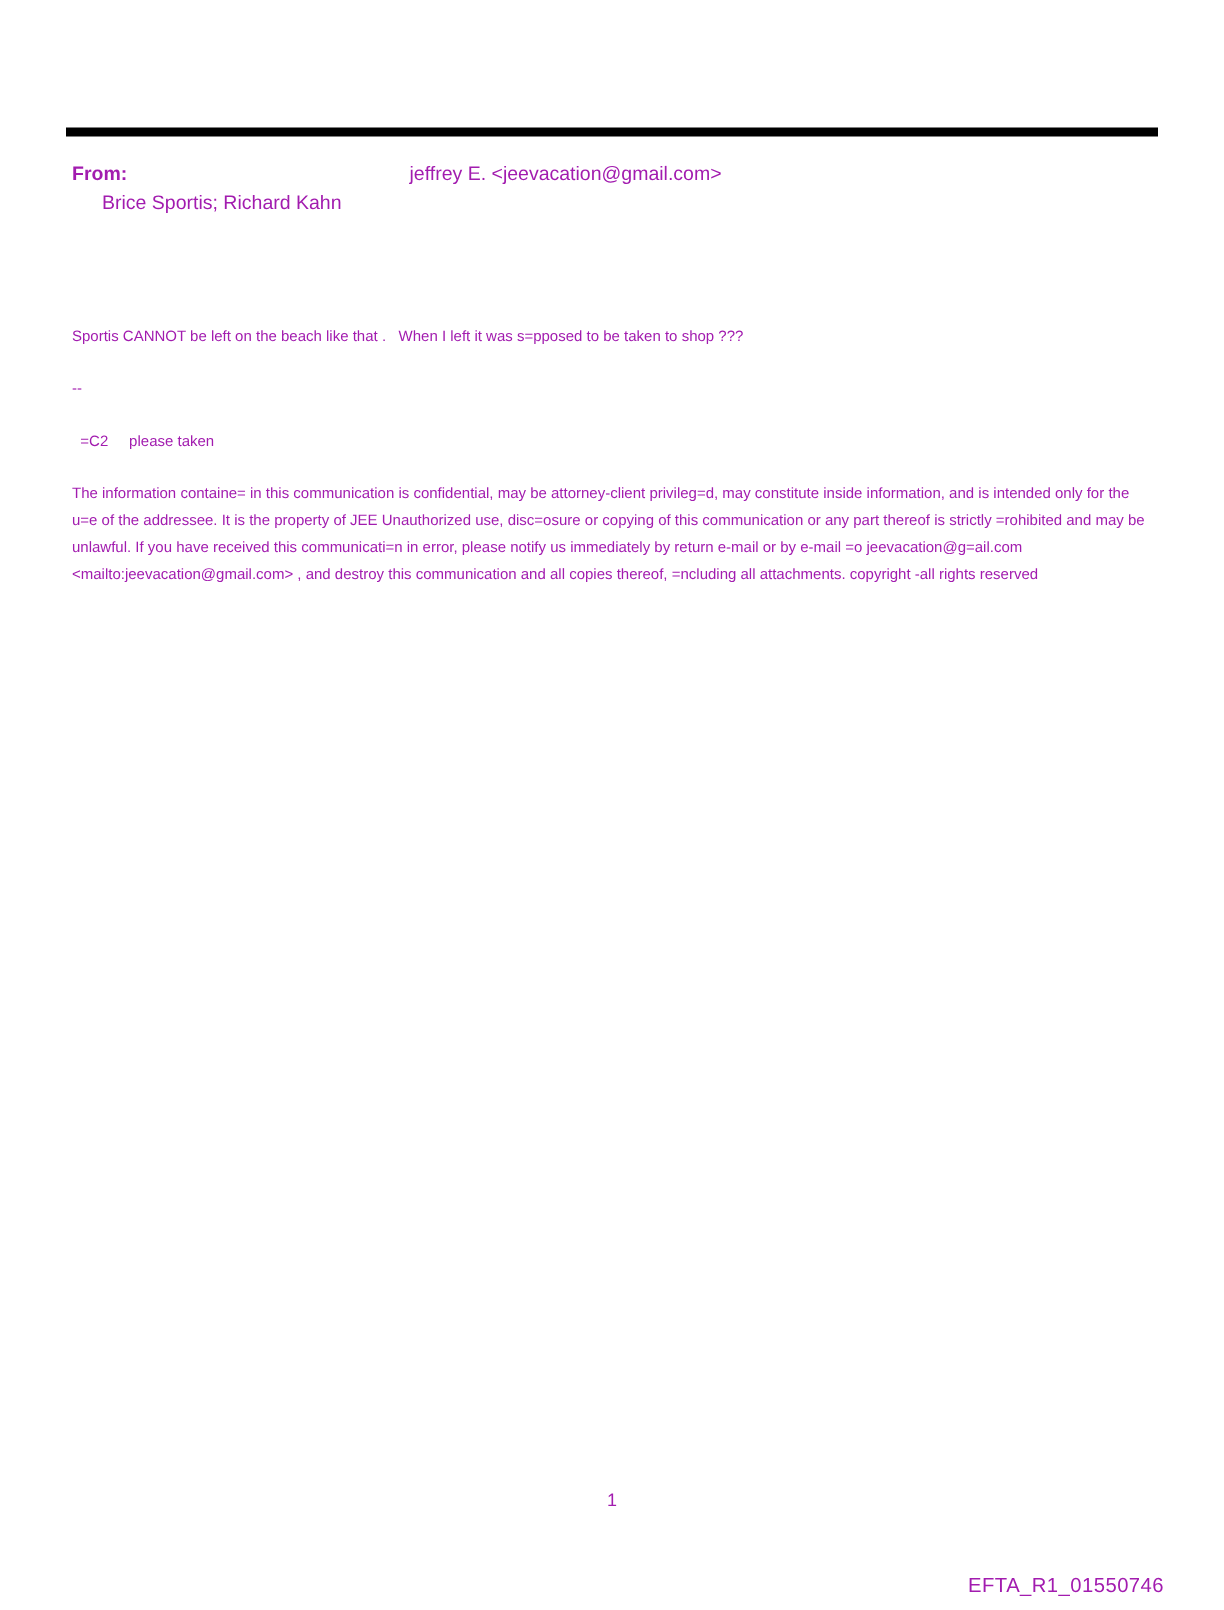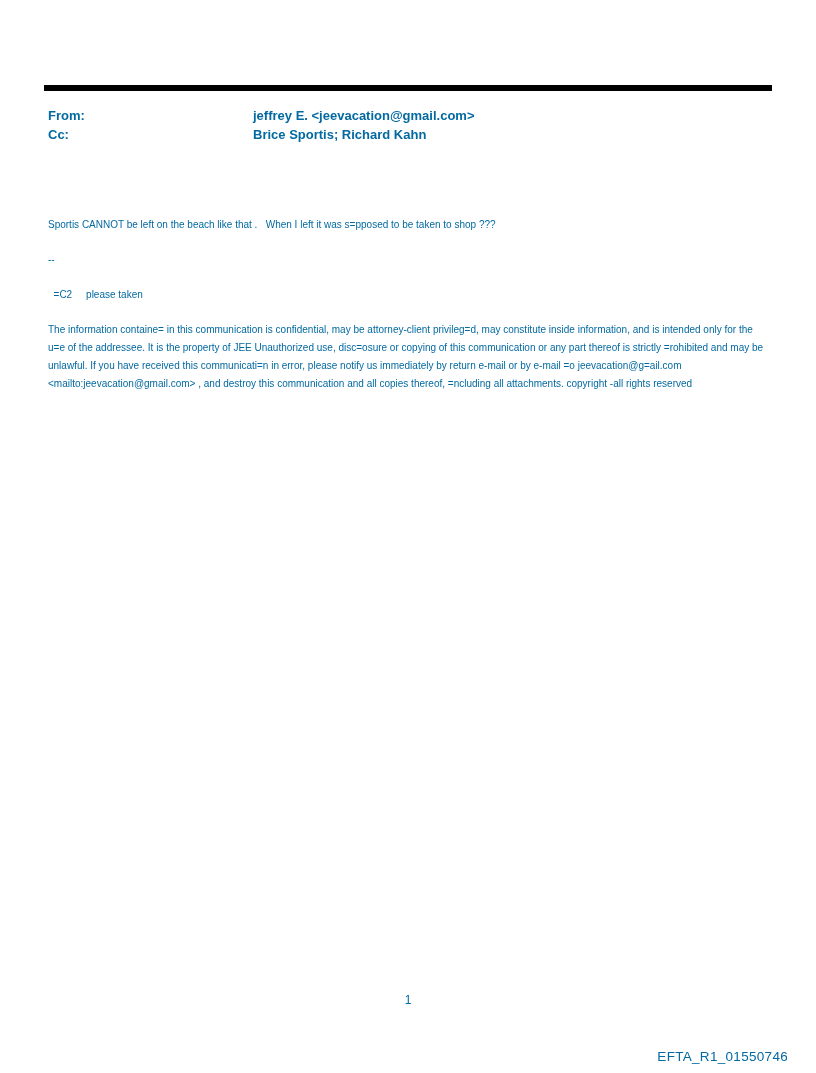--- a/index.html
+++ b/index.html
@@ -5,21 +5,21 @@
   html, body {
     margin: 0;
     padding: 0;
     background: #ffffff;
   }
   .page {
     position: relative;
     width: 816px;
     height: 1073px;
     background: #ffffff;
-    color: #0369a1;
+    color: #a21caf;
     font-family: "Liberation Sans", "DejaVu Sans", sans-serif;
     overflow: hidden;
   }
   .top-rule {
     position: absolute;
     left: 44px;
     top: 85px;
     width: 728px;
     height: 6px;
     background: #000000;
@@ -35,21 +35,22 @@
     display: flex;
     line-height: 18.7px;
   }
   .header-label {
     width: 205px;
     flex: 0 0 205px;
     font-weight: bold;
   }
   .header-value {
     flex: 1 1 auto;
-    font-weight: bold;
+    font-weight: normal;
+    margin-left: 20px;
   }
   .email-body {
     position: absolute;
     left: 48px;
     top: 216px;
     width: 718px;
     font-size: 10px;
     line-height: 18px;
   }
   .email-body p {
@@ -61,21 +62,21 @@
     position: absolute;
     left: 0;
     top: 993px;
     width: 100%;
     text-align: center;
     font-size: 12px;
     line-height: 14px;
   }
   .bates-number {
     position: absolute;
-    right: 28px;
+    right: 40px;
     top: 1049px;
     font-size: 13.5px;
     line-height: 16px;
     letter-spacing: 0.3px;
   }
 </style>
 </head>
 <body>
 
 <div class="page">
@@ -85,21 +86,20 @@
   <div class="email-headers">
     <div class="header-row">
       <span class="header-label">From:</span>
       <span class="header-value">jeffrey E. &lt;jeevacation@gmail.com&gt;</span>
     </div>
     <div class="header-row">
     </div>
     <div class="header-row">
     </div>
     <div class="header-row">
-      <span class="header-label">Cc:</span>
       <span class="header-value">Brice Sportis; Richard Kahn</span>
     </div>
   </div>
 
   <div class="email-body">
     <p>Sportis CANNOT be left on the beach like that .   When I left it was s=pposed to be taken to shop ???</p>
     <p>--</p>
     <p>  =C2     please taken</p>
     <p>The information containe= in this communication is confidential, may be attorney-client privileg=d, may constitute inside information, and is intended only for the u=e of the addressee. It is the property of JEE Unauthorized use, disc=osure or copying of this communication or any part thereof is strictly =rohibited and may be unlawful. If you have received this communicati=n in error, please notify us immediately by return e-mail or by e-mail =o jeevacation@g=ail.com &lt;mailto:jeevacation@gmail.com&gt; , and destroy this communication and all copies thereof, =ncluding all attachments. copyright -all rights reserved</p>
   </div>

